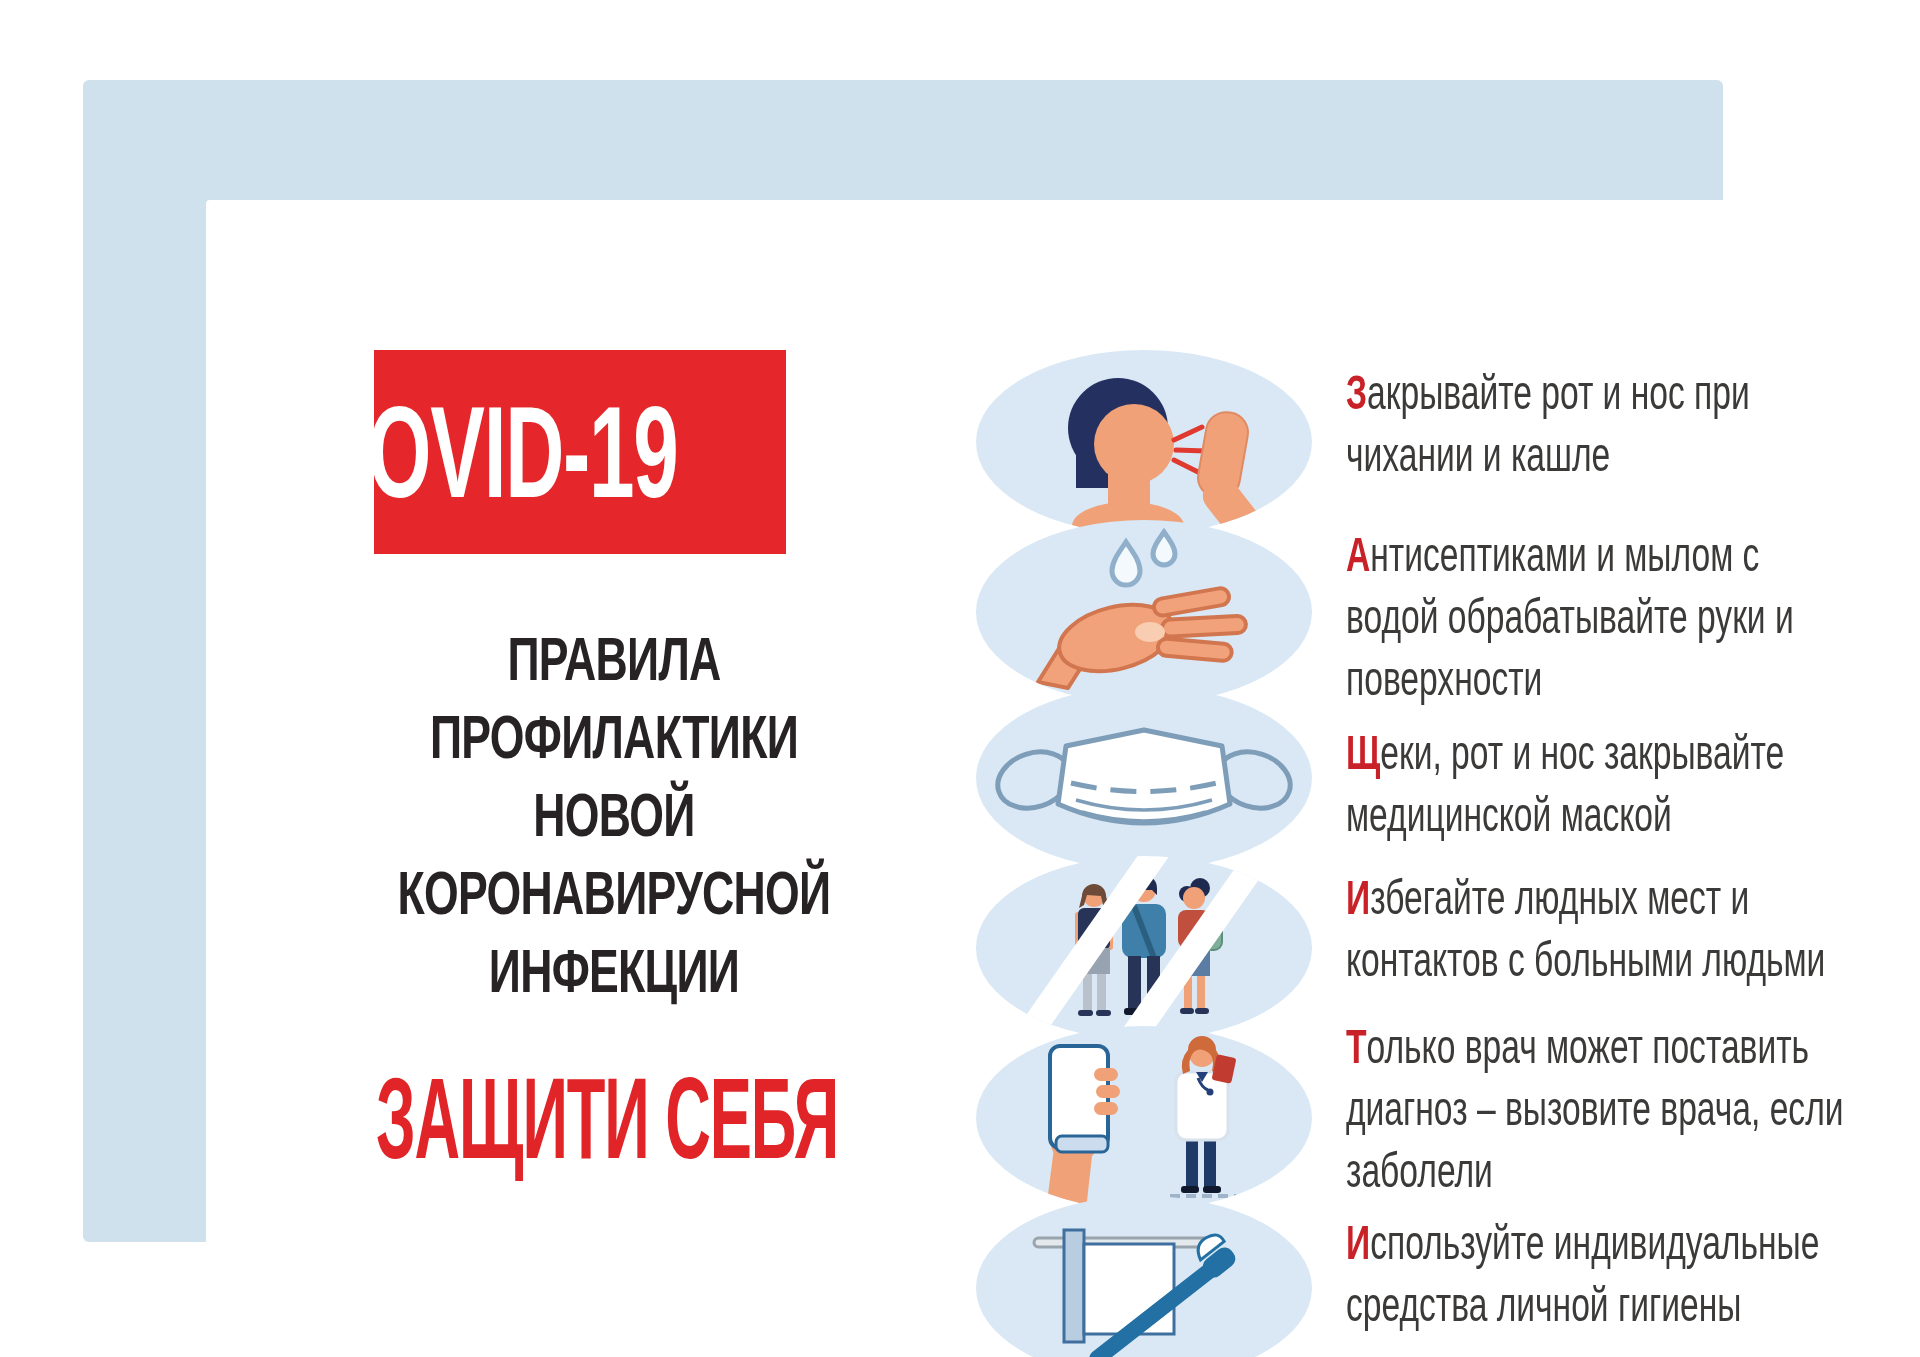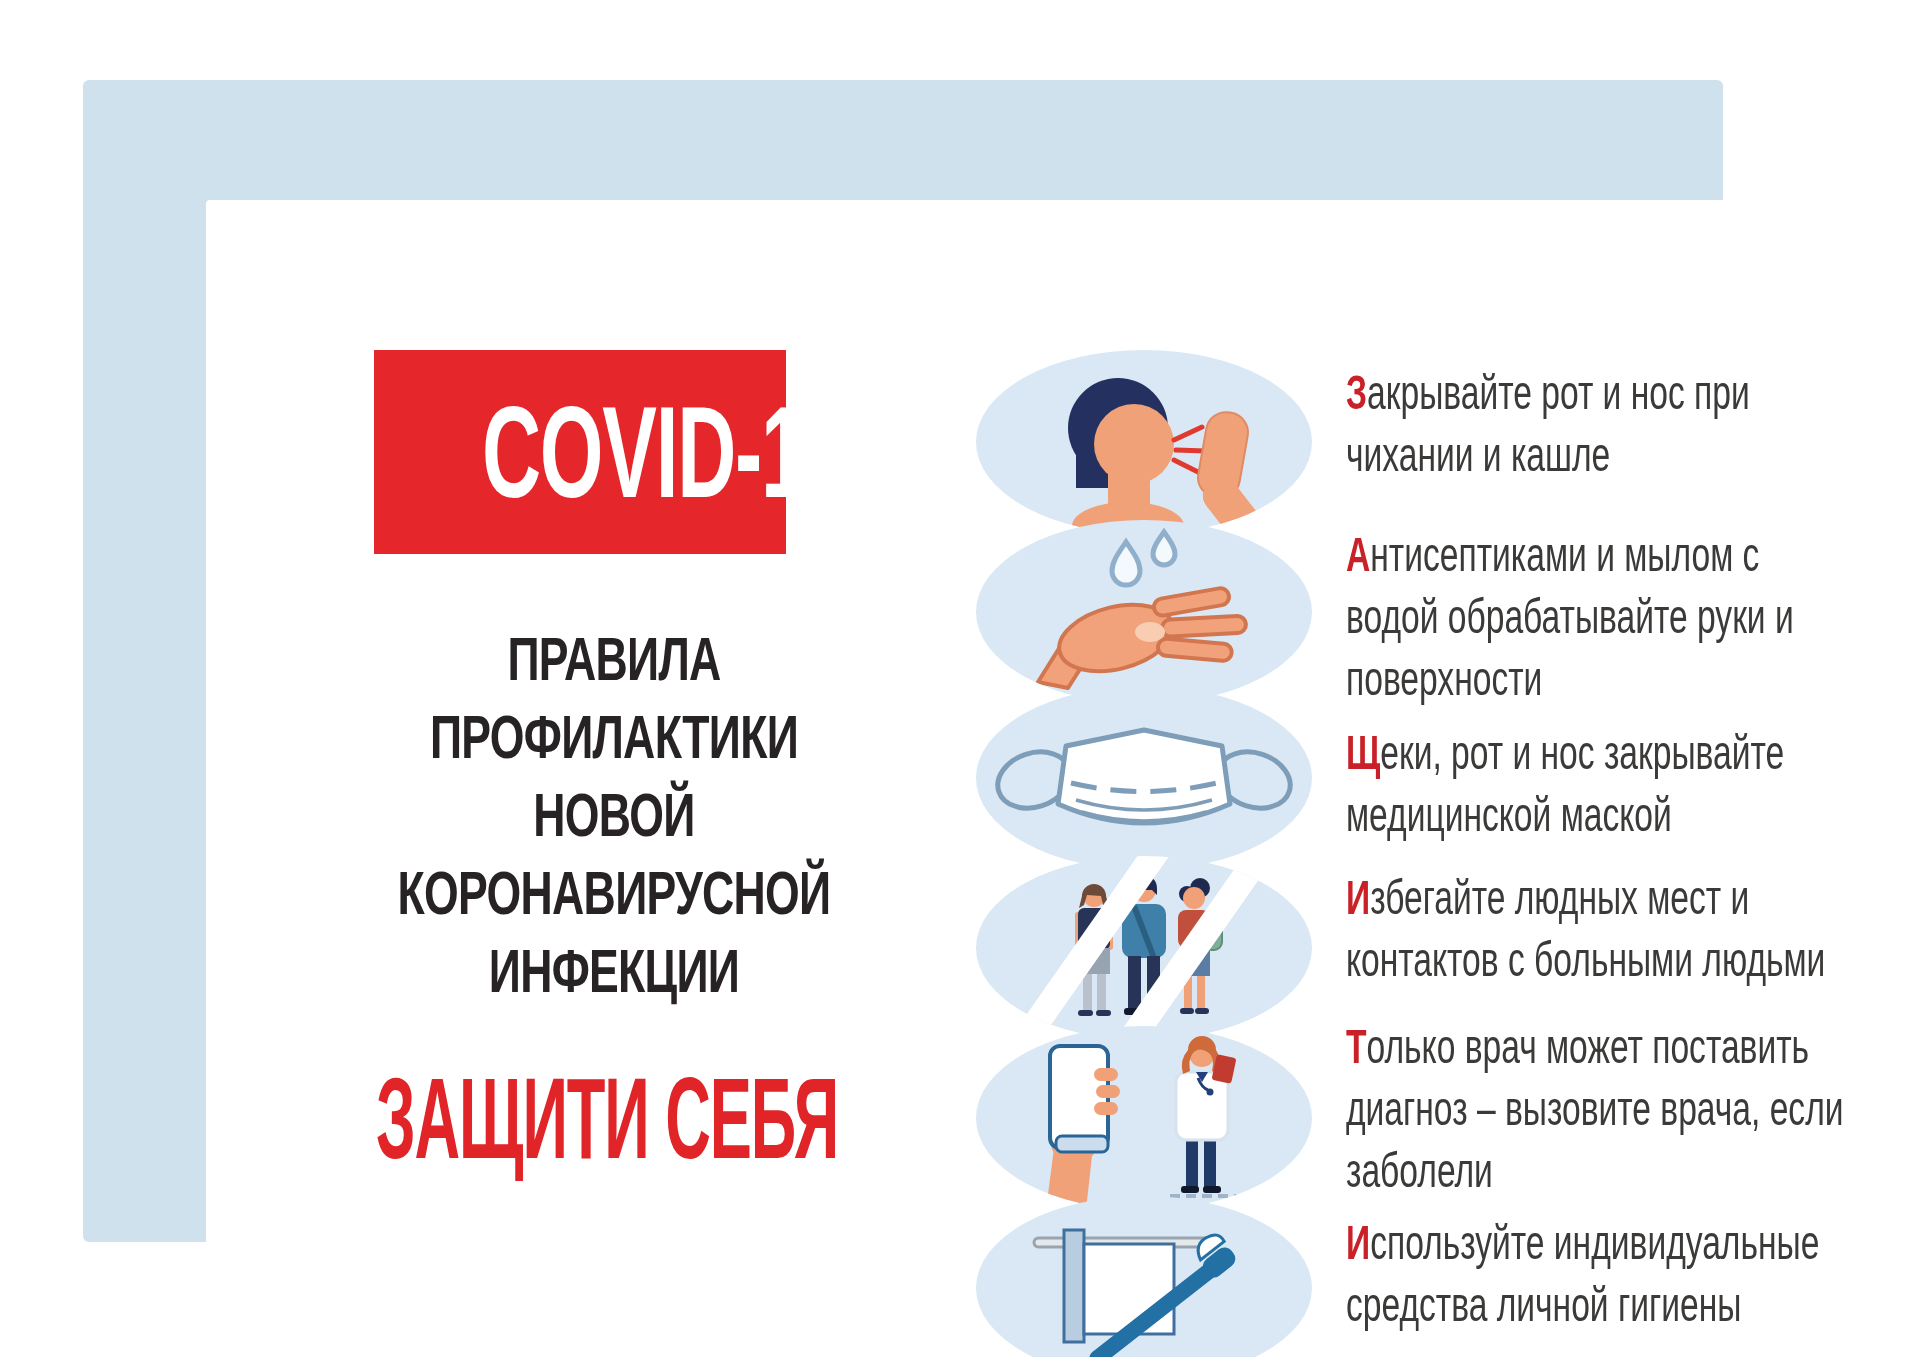--- a/index.html
+++ b/index.html
@@ -11,21 +11,21 @@
     position:absolute;left:83px;top:80px;width:1640px;height:1162px;
     background:#cfe1ed;border-radius:6px;
   }
   .card{
     position:absolute;left:123px;top:120px;width:1562px;height:1082px;
     background:#ffffff;border-radius:4px;
   }
   
   .badge{
     position:absolute;left:168px;top:150px;width:412px;height:204px;
-    background:#e5272b;display:flex;align-items:center;justify-content:flex-start;
+    background:#e5272b;display:flex;align-items:center;justify-content:flex-end;
   }
   .badge span{
     color:#ffffff;font-weight:bold;font-size:130px;letter-spacing:-2px;
     transform:scaleX(0.63);white-space:nowrap;
   }
   .title{
     position:absolute;left:0;top:420px;width:816px;
     text-align:center;color:#272324;font-weight:bold;font-size:62px;line-height:78px;
     white-space:pre-line;transform:scaleX(0.72);transform-origin:50% 0;letter-spacing:-1px;
   }

